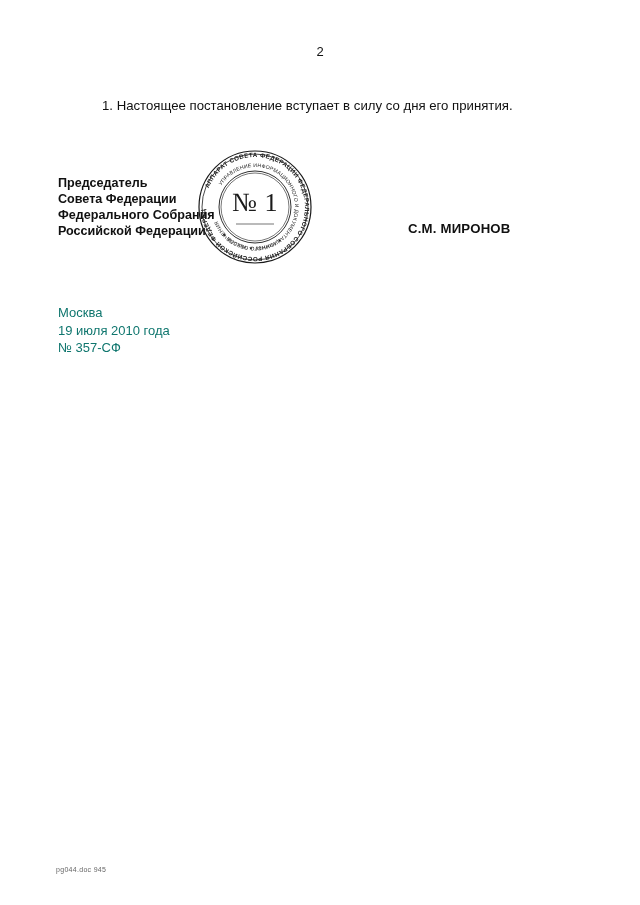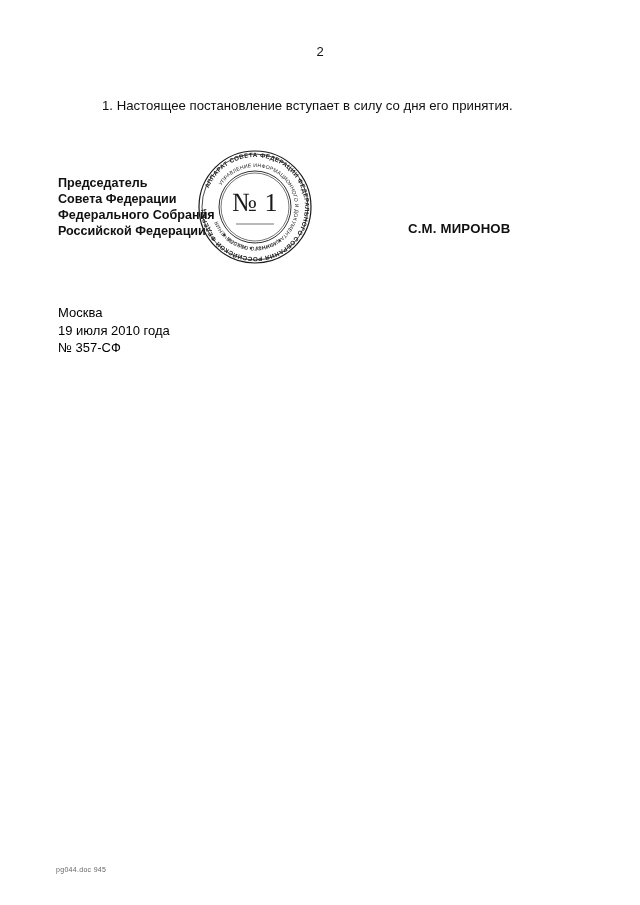--- a/index.html
+++ b/index.html
@@ -86,21 +86,21 @@
     font-size: 26px;
     color: #1a1a1a;
     letter-spacing: 0.5px;
   }
   .place-date {
     position: absolute;
     top: 304px;
     left: 58px;
     font-size: 13px;
     line-height: 17.5px;
-    color: #000000;
+    color: #0f766e;
     white-space: pre-line;
   }
   .footer-note {
     position: absolute;
     bottom: 32px;
     left: 56px;
     font-size: 7px;
     color: #666;
     letter-spacing: 0.3px;
   }

